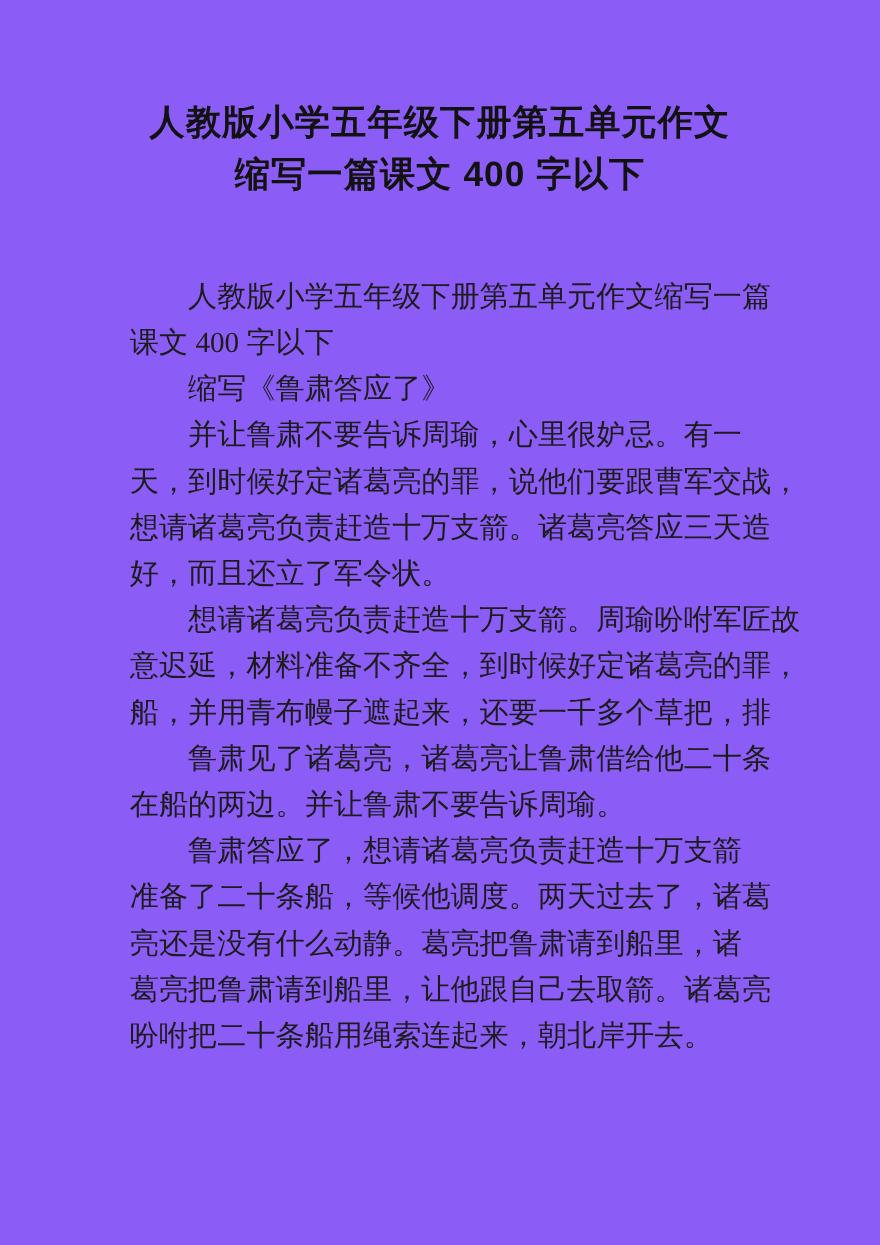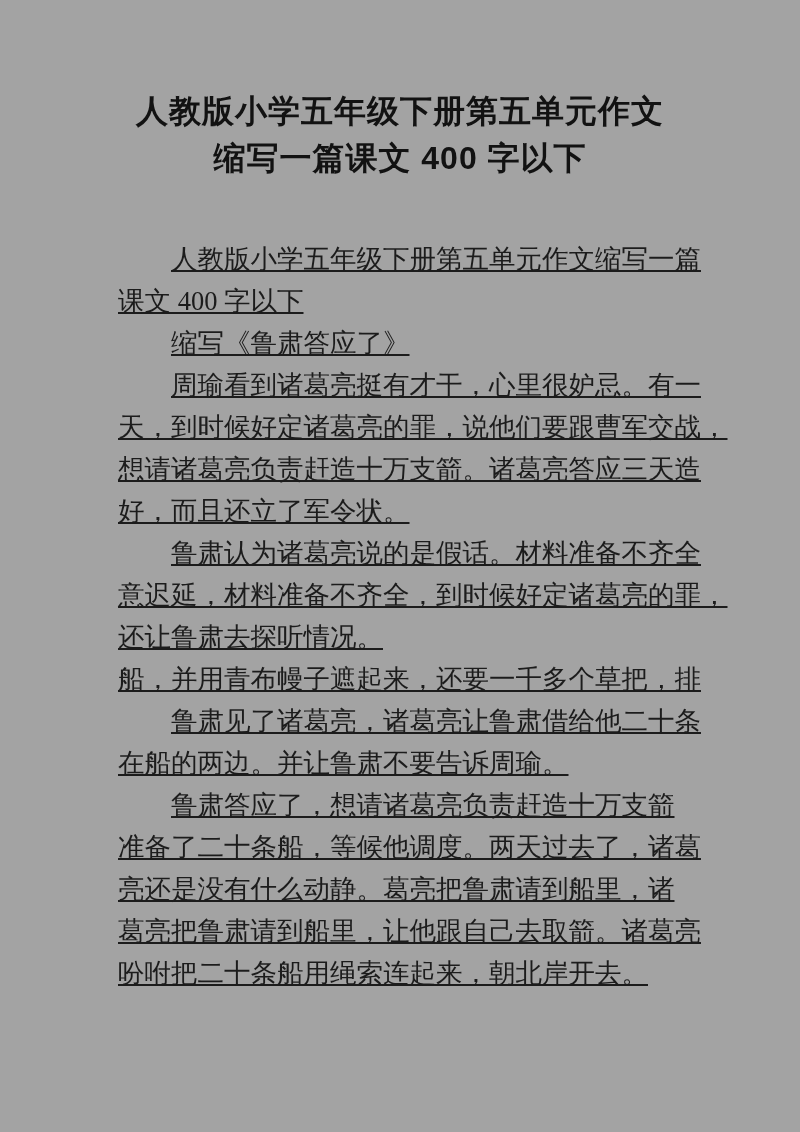--- a/index.html
+++ b/index.html
@@ -27,66 +27,64 @@
     line-height: 47px;
     color: #121212;
     letter-spacing: 1px;
   }
   .title-line {
     display: block;
     white-space: nowrap;
   }
   .doc-body {
     position: absolute;
-    top: 238px;
+    top: 248px;
     left: 118px;
     width: 592px;
     font-family: "Liberation Serif", serif;
     font-size: 26.5px;
     line-height: 42px;
     color: #1c1c1c;
-    text-decoration: underline;
   }
   .paragraph {
     margin: 0;
   }
   .text-line {
     white-space: nowrap;
     height: 42px;
   }
   .text-line.indent {
     text-indent: 53px;
   }
 </style>
 </head>
 <body>
 
-<div class="page" style="background: #a3a3a3;">
+<div class="page" style="background: #8b5cf6;">
   <h1 class="doc-title" style="color: rgb(18, 18, 18);">
     <span class="title-line">人教版小学五年级下册第五单元作文</span>
     <span class="title-line">缩写一篇课文 400 字以下</span>
   </h1>
   <div class="doc-body" id="doc-body" style="color: rgb(28, 28, 28);">
       <div class="paragraph">
         <div class="text-line indent">人教版小学五年级下册第五单元作文缩写一篇</div>
         <div class="text-line">课文 400 字以下</div>
       </div>
       <div class="paragraph">
         <div class="text-line indent">缩写《鲁肃答应了》</div>
       </div>
       <div class="paragraph">
-        <div class="text-line indent">周瑜看到诸葛亮挺有才干，心里很妒忌。有一</div>
+        <div class="text-line indent">并让鲁肃不要告诉周瑜，心里很妒忌。有一</div>
         <div class="text-line">天，到时候好定诸葛亮的罪，说他们要跟曹军交战，</div>
         <div class="text-line">想请诸葛亮负责赶造十万支箭。诸葛亮答应三天造</div>
         <div class="text-line">好，而且还立了军令状。</div>
       </div>
       <div class="paragraph">
-        <div class="text-line indent">鲁肃认为诸葛亮说的是假话。材料准备不齐全</div>
+        <div class="text-line indent">想请诸葛亮负责赶造十万支箭。周瑜吩咐军匠故</div>
         <div class="text-line">意迟延，材料准备不齐全，到时候好定诸葛亮的罪，</div>
-        <div class="text-line">还让鲁肃去探听情况。</div>
       </div>
       <div class="paragraph">
         <div class="text-line">船，并用青布幔子遮起来，还要一千多个草把，排</div>
         <div class="text-line indent">鲁肃见了诸葛亮，诸葛亮让鲁肃借给他二十条</div>
         <div class="text-line">在船的两边。并让鲁肃不要告诉周瑜。</div>
       </div>
       <div class="paragraph">
         <div class="text-line indent">鲁肃答应了，想请诸葛亮负责赶造十万支箭</div>
         <div class="text-line">准备了二十条船，等候他调度。两天过去了，诸葛</div>
         <div class="text-line">亮还是没有什么动静。葛亮把鲁肃请到船里，诸</div>

